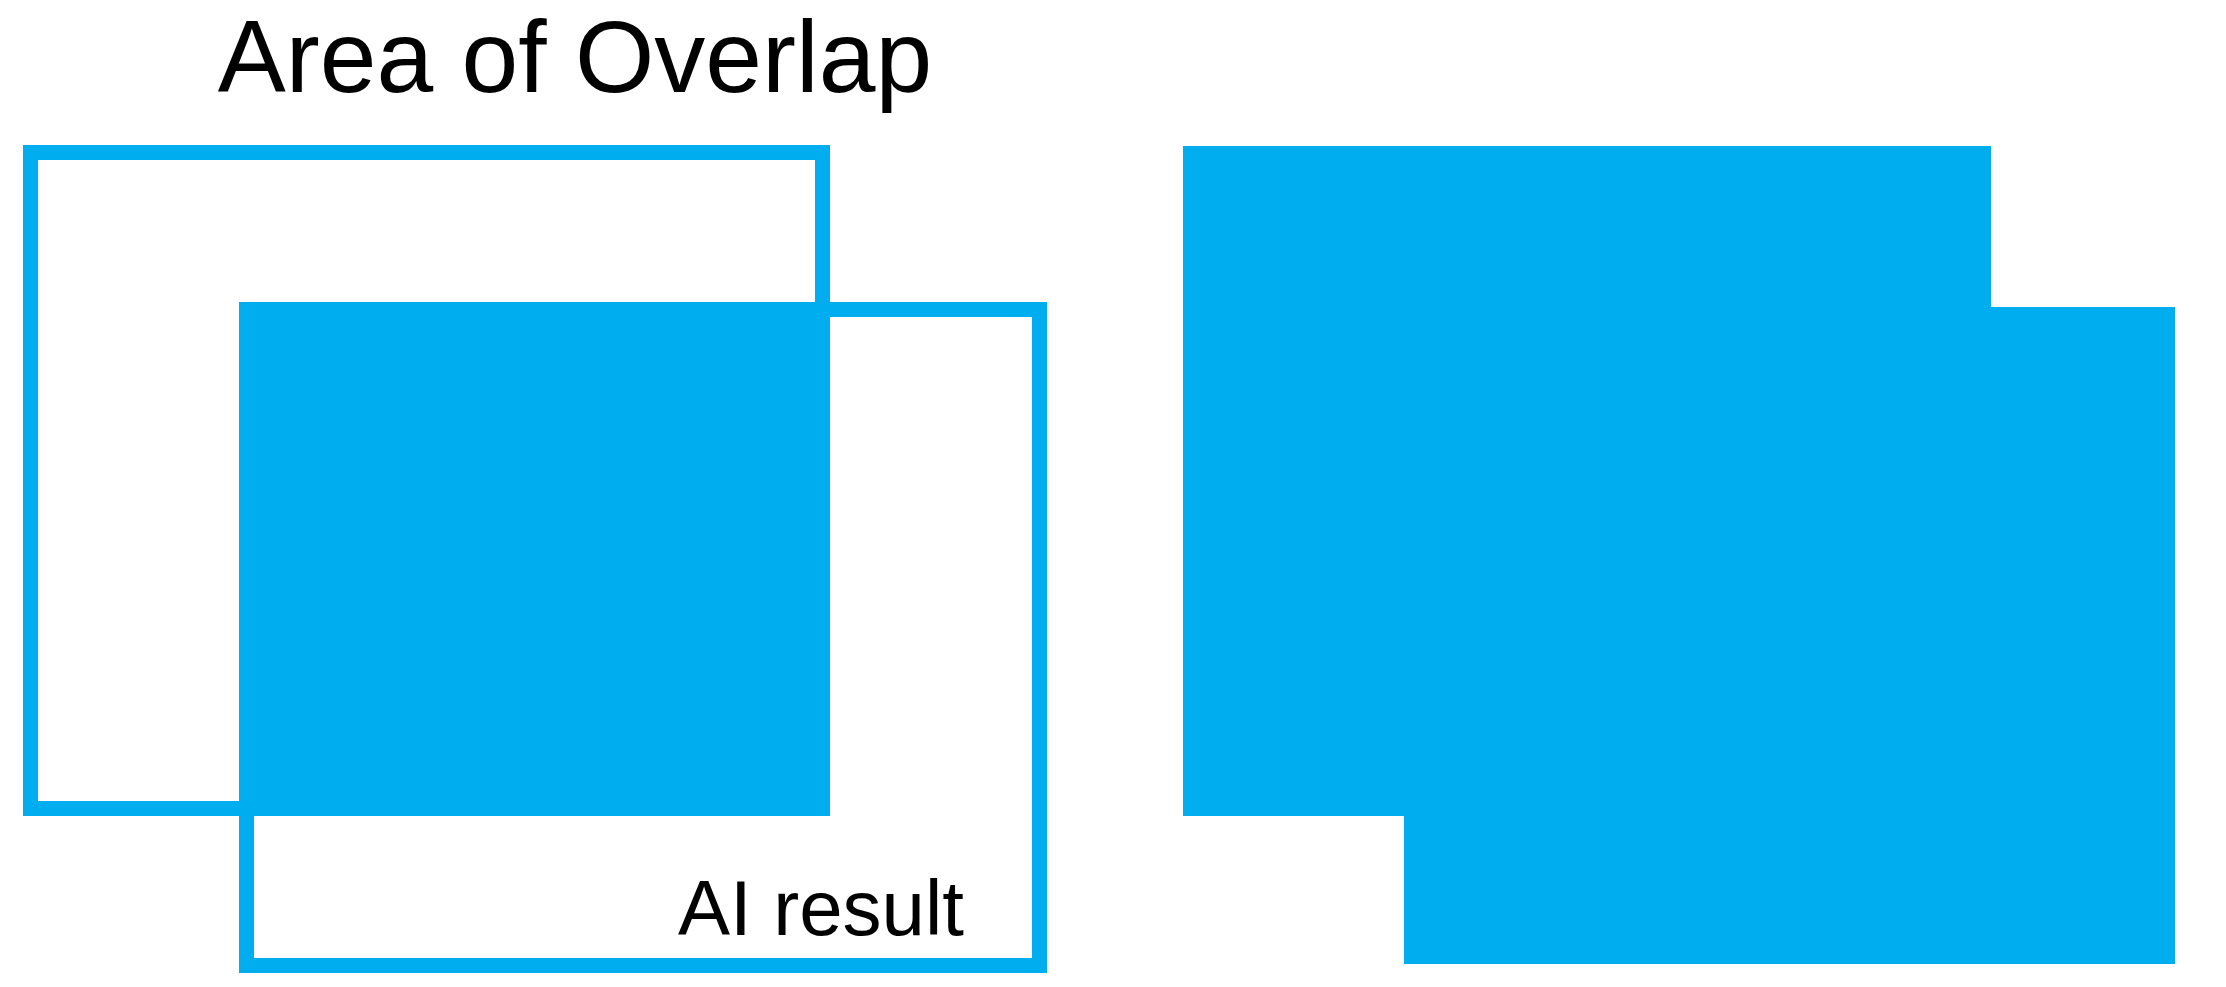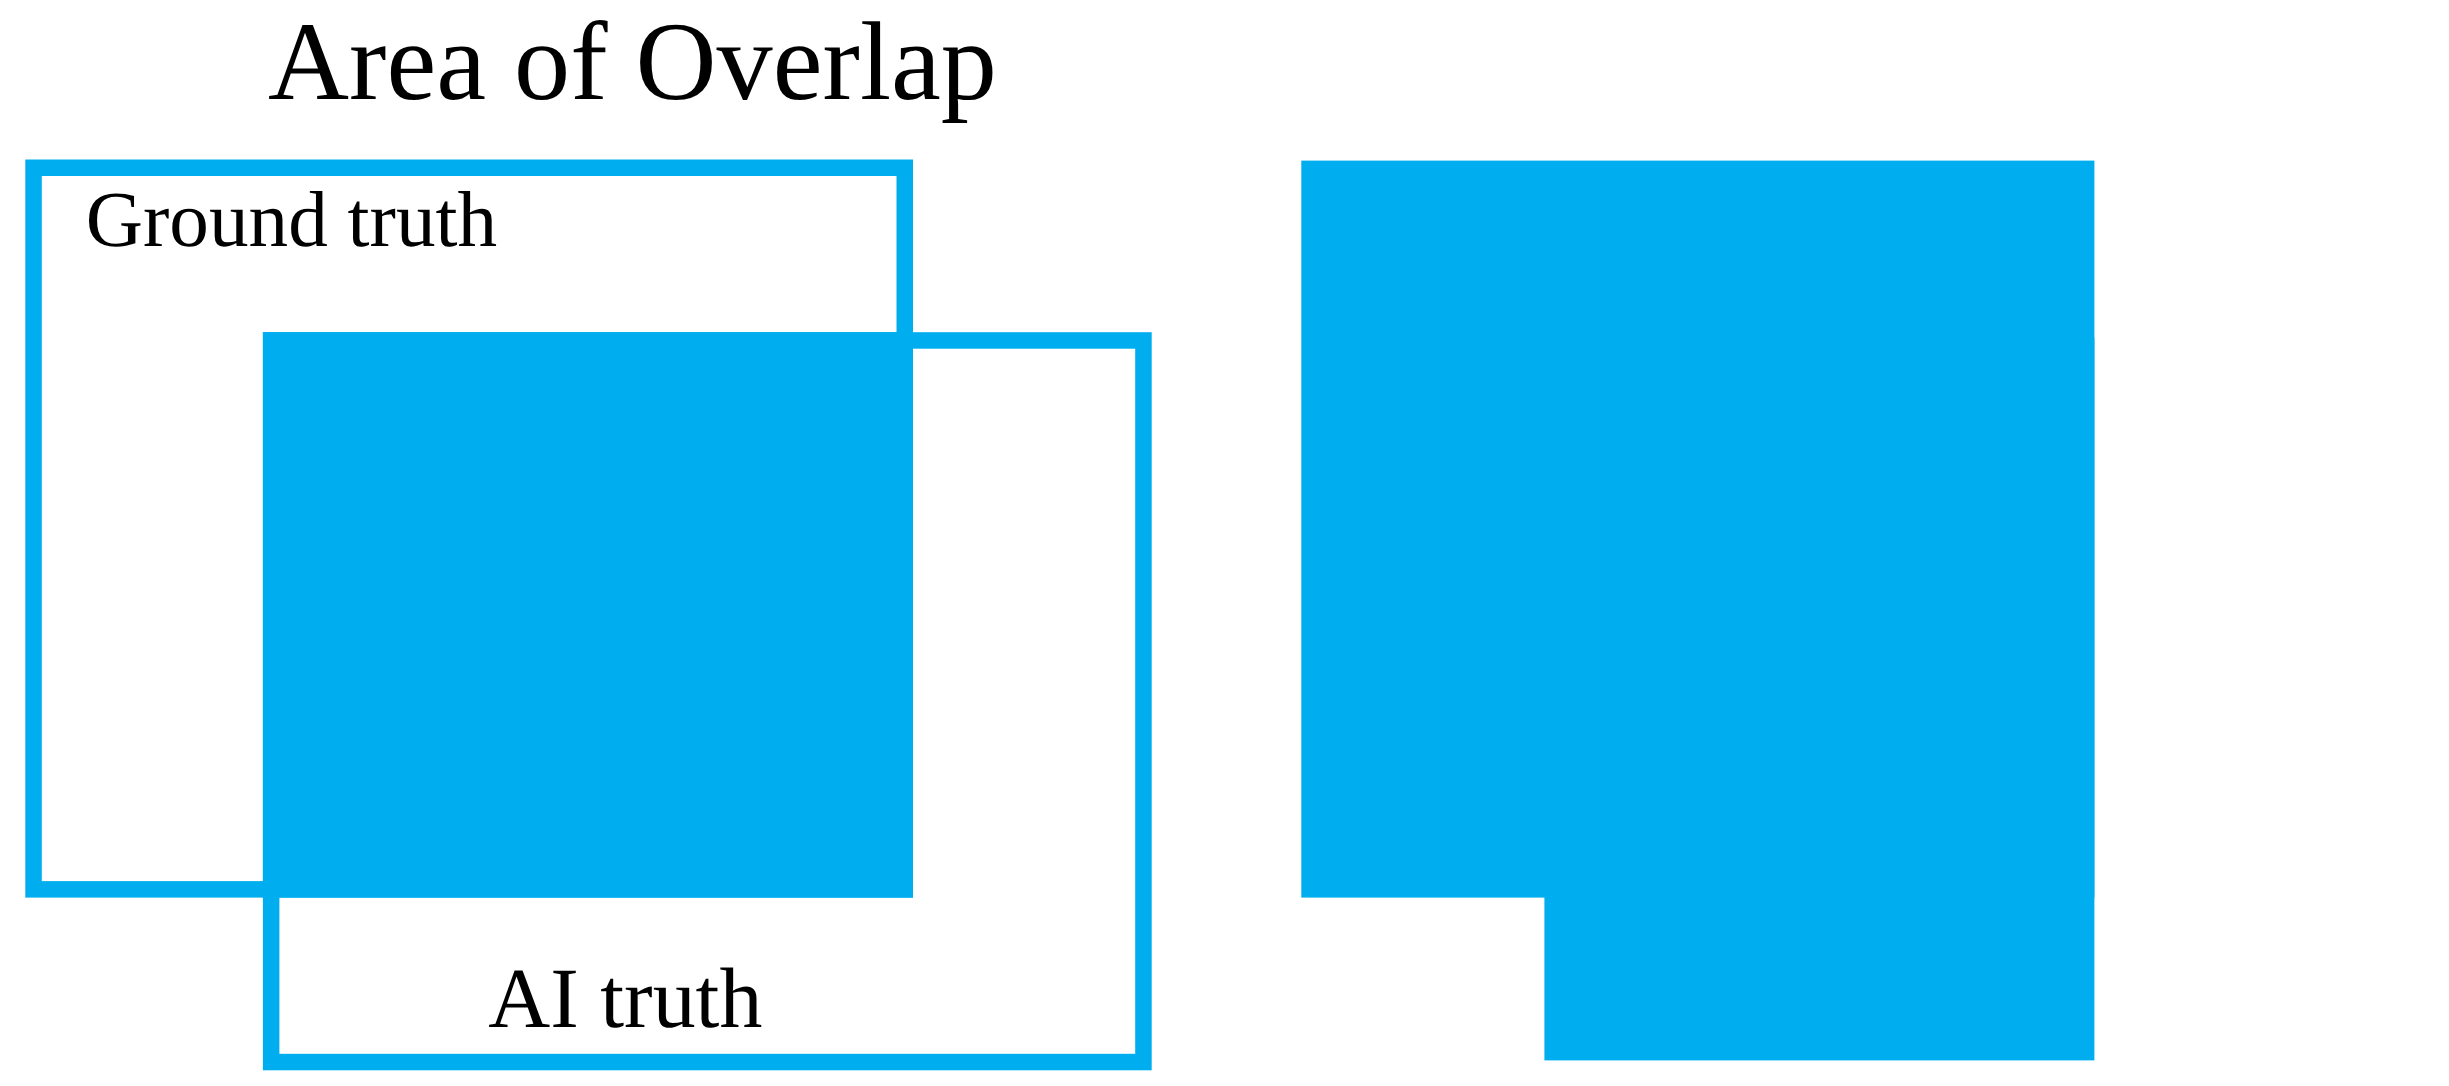--- a/index.html
+++ b/index.html
@@ -2,25 +2,25 @@
 <html style="--blue: #00AEEF; --ink: #000000; --bg: #FFFFFF;"><head>
 <meta charset="utf-8">
 <style>
   html, body {
     margin: 0;
     padding: 0;
     background: var(--bg, #FFFFFF);
   }
   .canvas {
     position: relative;
-    width: 1904px;
+    width: 2175px;
     height: 987px;
     background: var(--bg, #FFFFFF);
     overflow: hidden;
-    font-family: Liberation Serif, serif;
+    font-family: Liberation Sans, sans-serif;
   }
   .title {
     position: absolute;
     top: 6px;
     transform: translateX(-50%);
     font-size: 102px;
     line-height: 1;
     color: var(--ink, #000000);
     white-space: nowrap;
   }
@@ -86,22 +86,21 @@
 <div class="canvas">
 
   <div class="title left">Area of Overlap</div>
 
   <div class="gt-rect"></div>
 
   <div class="ai-rect"></div>
 
   <div class="overlap-fill"></div>
 
-  <div class="label ground-truth">Ground truth</div>
 
-  <div class="label ai-result">AI truth</div>
+  <div class="label ai-result">AI result</div>
 
 
   <div class="union-rect-a"></div>
 
   <div class="union-rect-b"></div>
 
 </div>
 
 </body></html>

